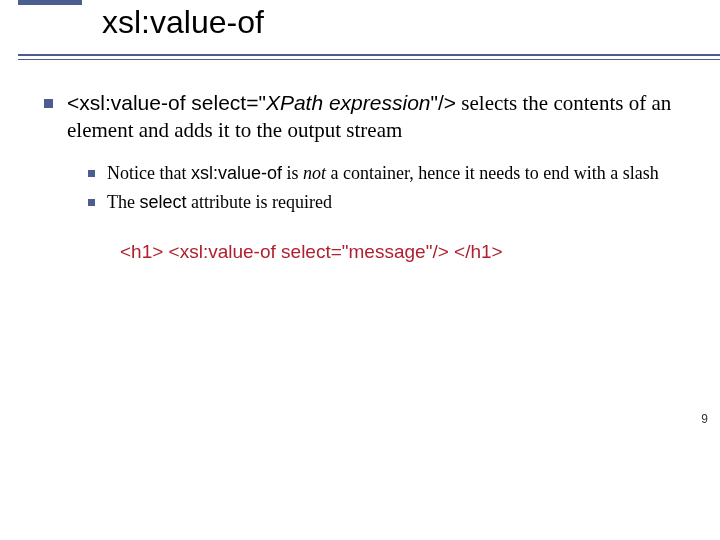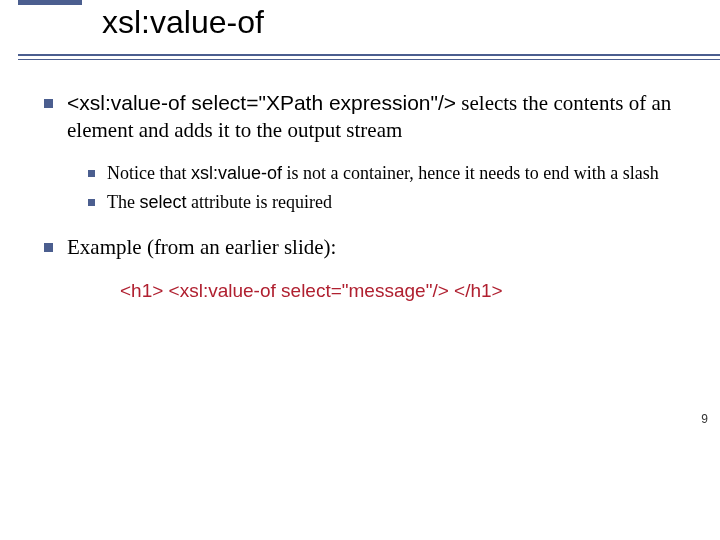--- a/index.html
+++ b/index.html
@@ -11,21 +11,21 @@
   .title-underline-bottom { position: absolute; left: 0; top: 54px; right: 0; height: 2px; background: #4b5e8f; }
   .title-underline-bottom::after { content:""; position:absolute; left:0; top:5px; right:0; height:1px; background:#4b5e8f; }
 
   .body { padding: 22px 44px 0 44px; font-size: 21px; line-height: 1.28; }
   .bullet-row { display: flex; align-items: flex-start; margin-bottom: 18px; }
   .bullet-row.level2 { margin-left: 44px; font-size: 18px; margin-bottom: 6px; }
   .sq { flex: 0 0 auto; width: 9px; height: 9px; background: #4b5e8f; margin-top: 9px; margin-right: 14px; }
   .bullet-row.level2 .sq { width: 7px; height: 7px; margin-top: 8px; margin-right: 12px; }
   .txt { flex: 1 1 auto; }
   .mono { font-family: Verdana, Arial, sans-serif; }
-  .italic { }
+  .italic { font-style: italic; }
   .code-red { font-family: Verdana, Arial, sans-serif; color: #b02030; }
   .example-code { margin-left: 76px; margin-top: 6px; font-size: 19px; }
   .spacer { height: 14px; }
   .pagenum { position: absolute; right: 12px; bottom: 10px; font-family: Arial, sans-serif; font-size: 12px; color: #333; }
 </style>
 </head>
 <body>
 
 <div class="slide">
   <div class="title-bar">
@@ -52,26 +52,20 @@
 
     <div class="bullet-row level2">
       <div class="sq"></div>
       <div class="txt">
         <span>The </span><span class="mono">select</span><span> attribute is required</span>
       </div>
     </div>
 
     <div class="spacer"></div>
 
-    <div class="bullet-row">
-      <div class="sq"></div>
-      <div class="txt">
-        <span>Example (from an earlier slide):</span>
-      </div>
-    </div>
 
     <div class="example-code">
       <span class="code-red">&lt;h1&gt; &lt;xsl:value-of select="message"/&gt; &lt;/h1&gt;</span>
     </div>
 
   </div>
 
   <div class="pagenum">9</div>
 </div>
 

